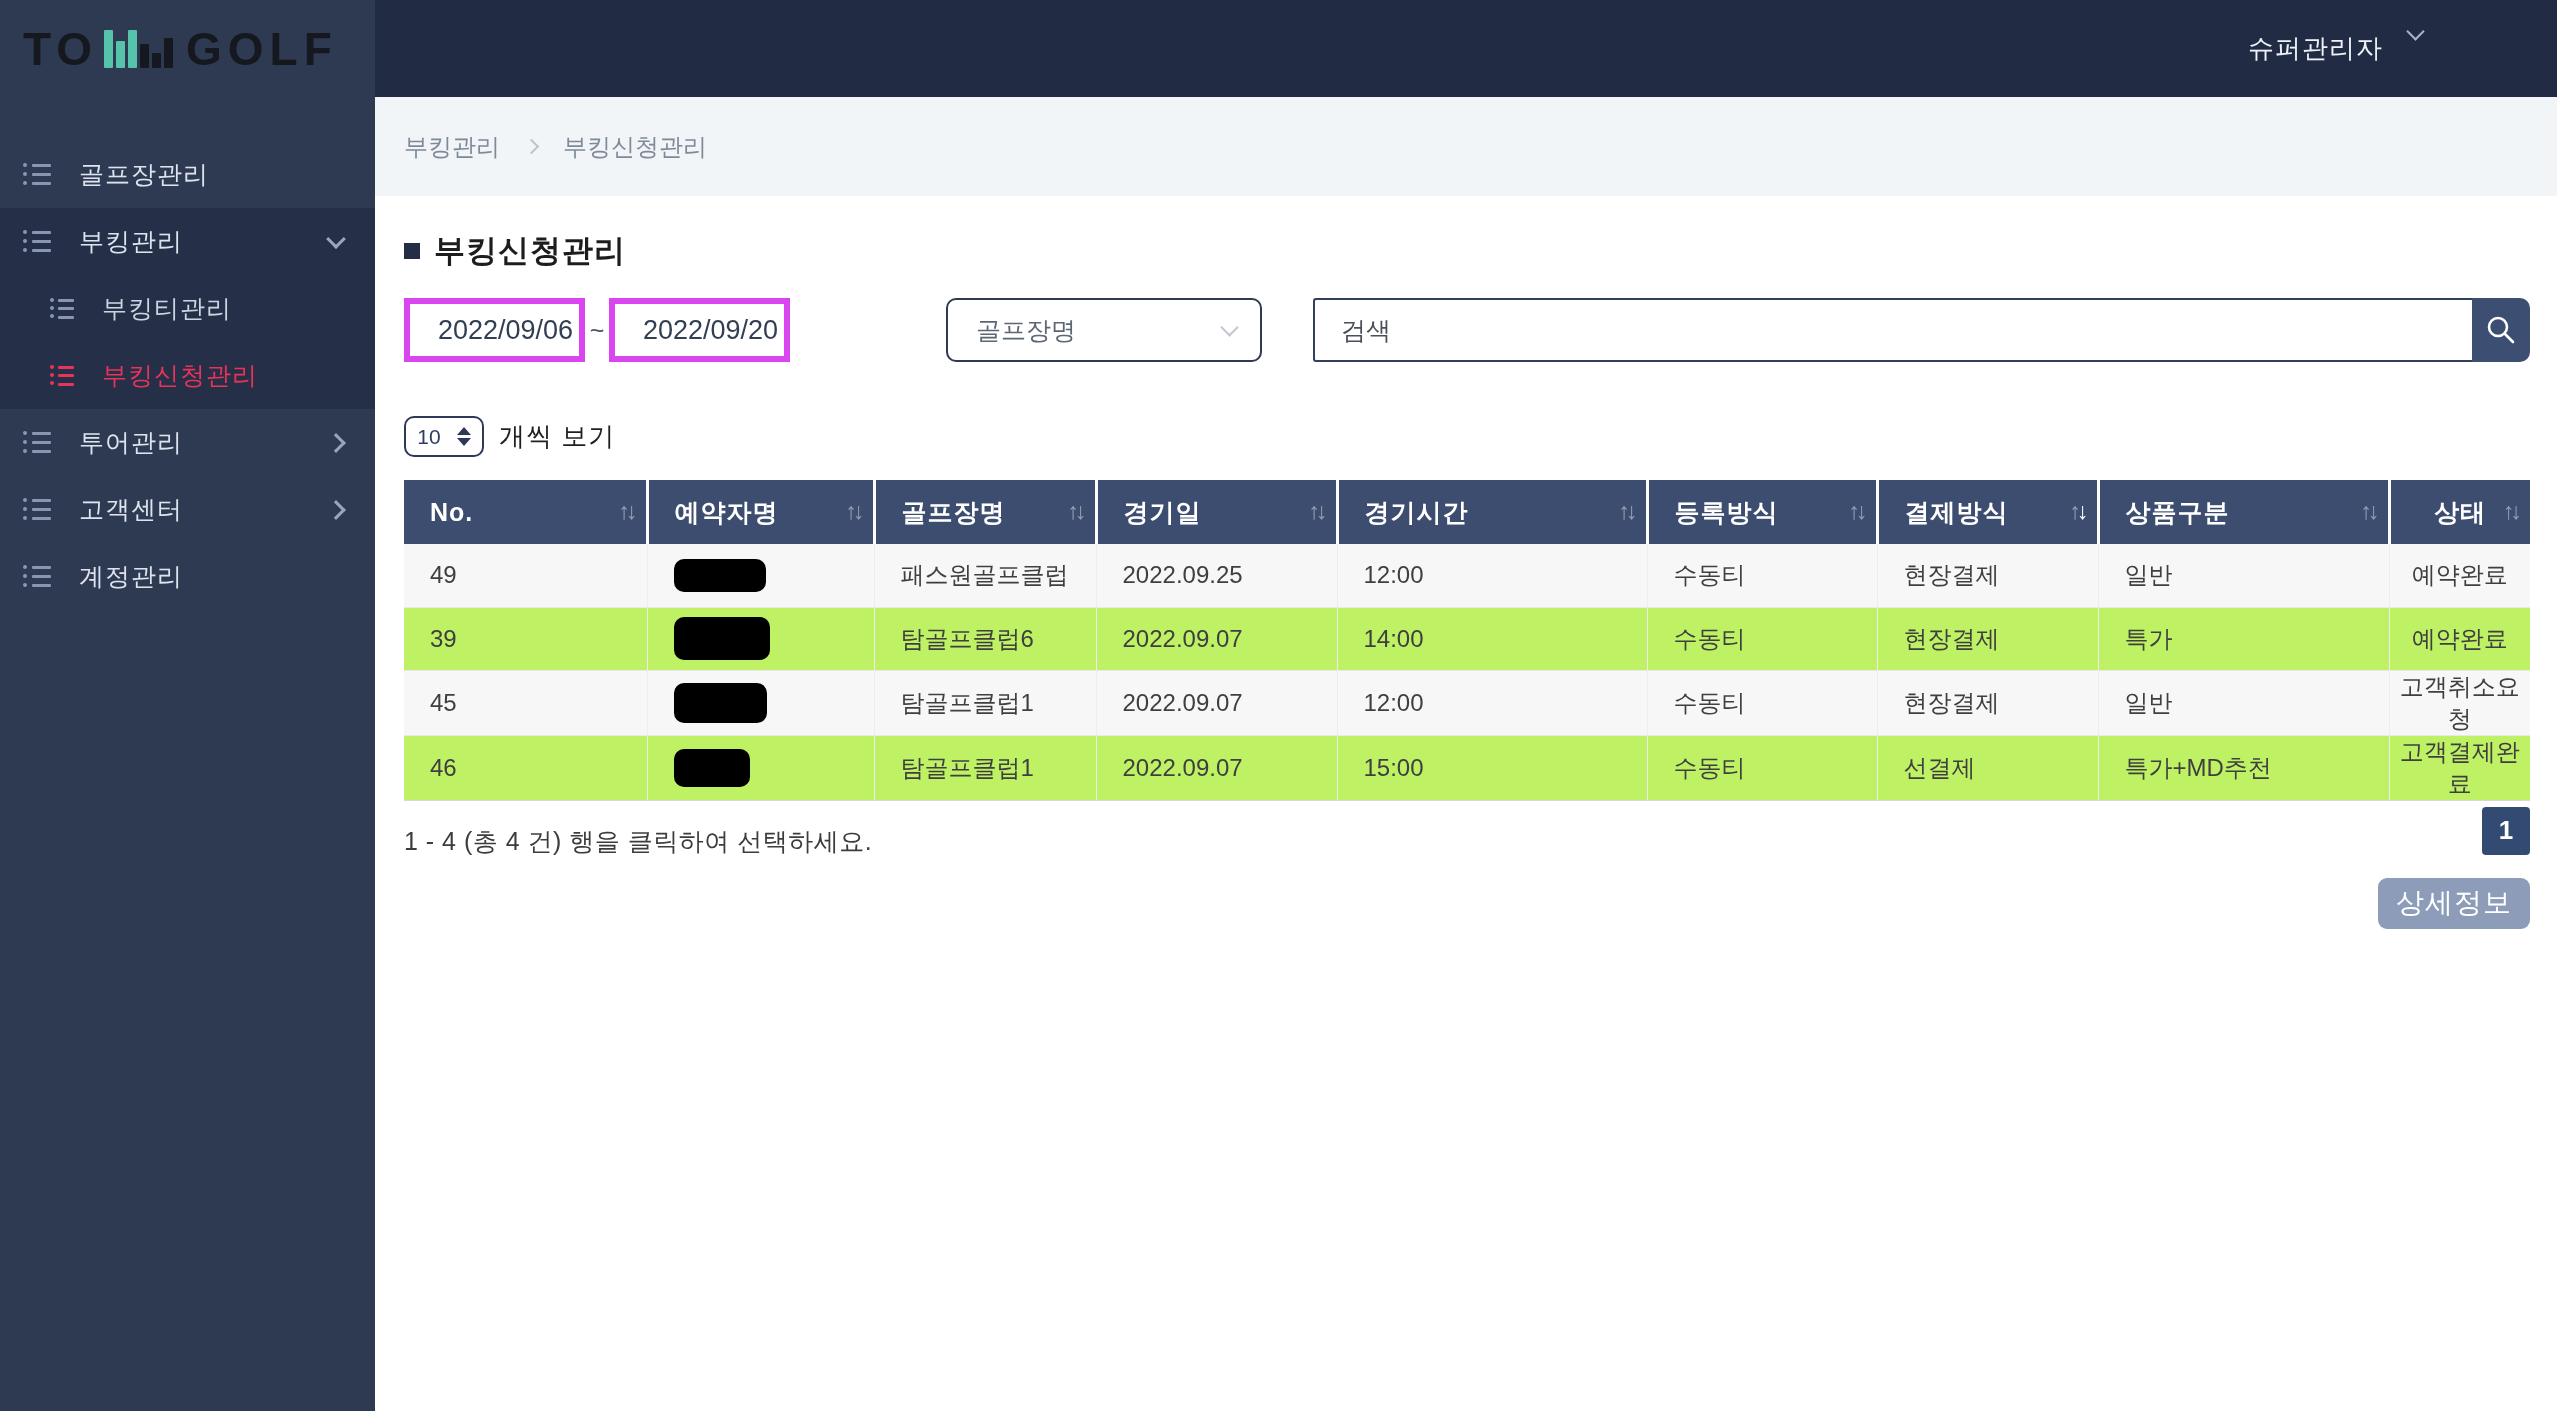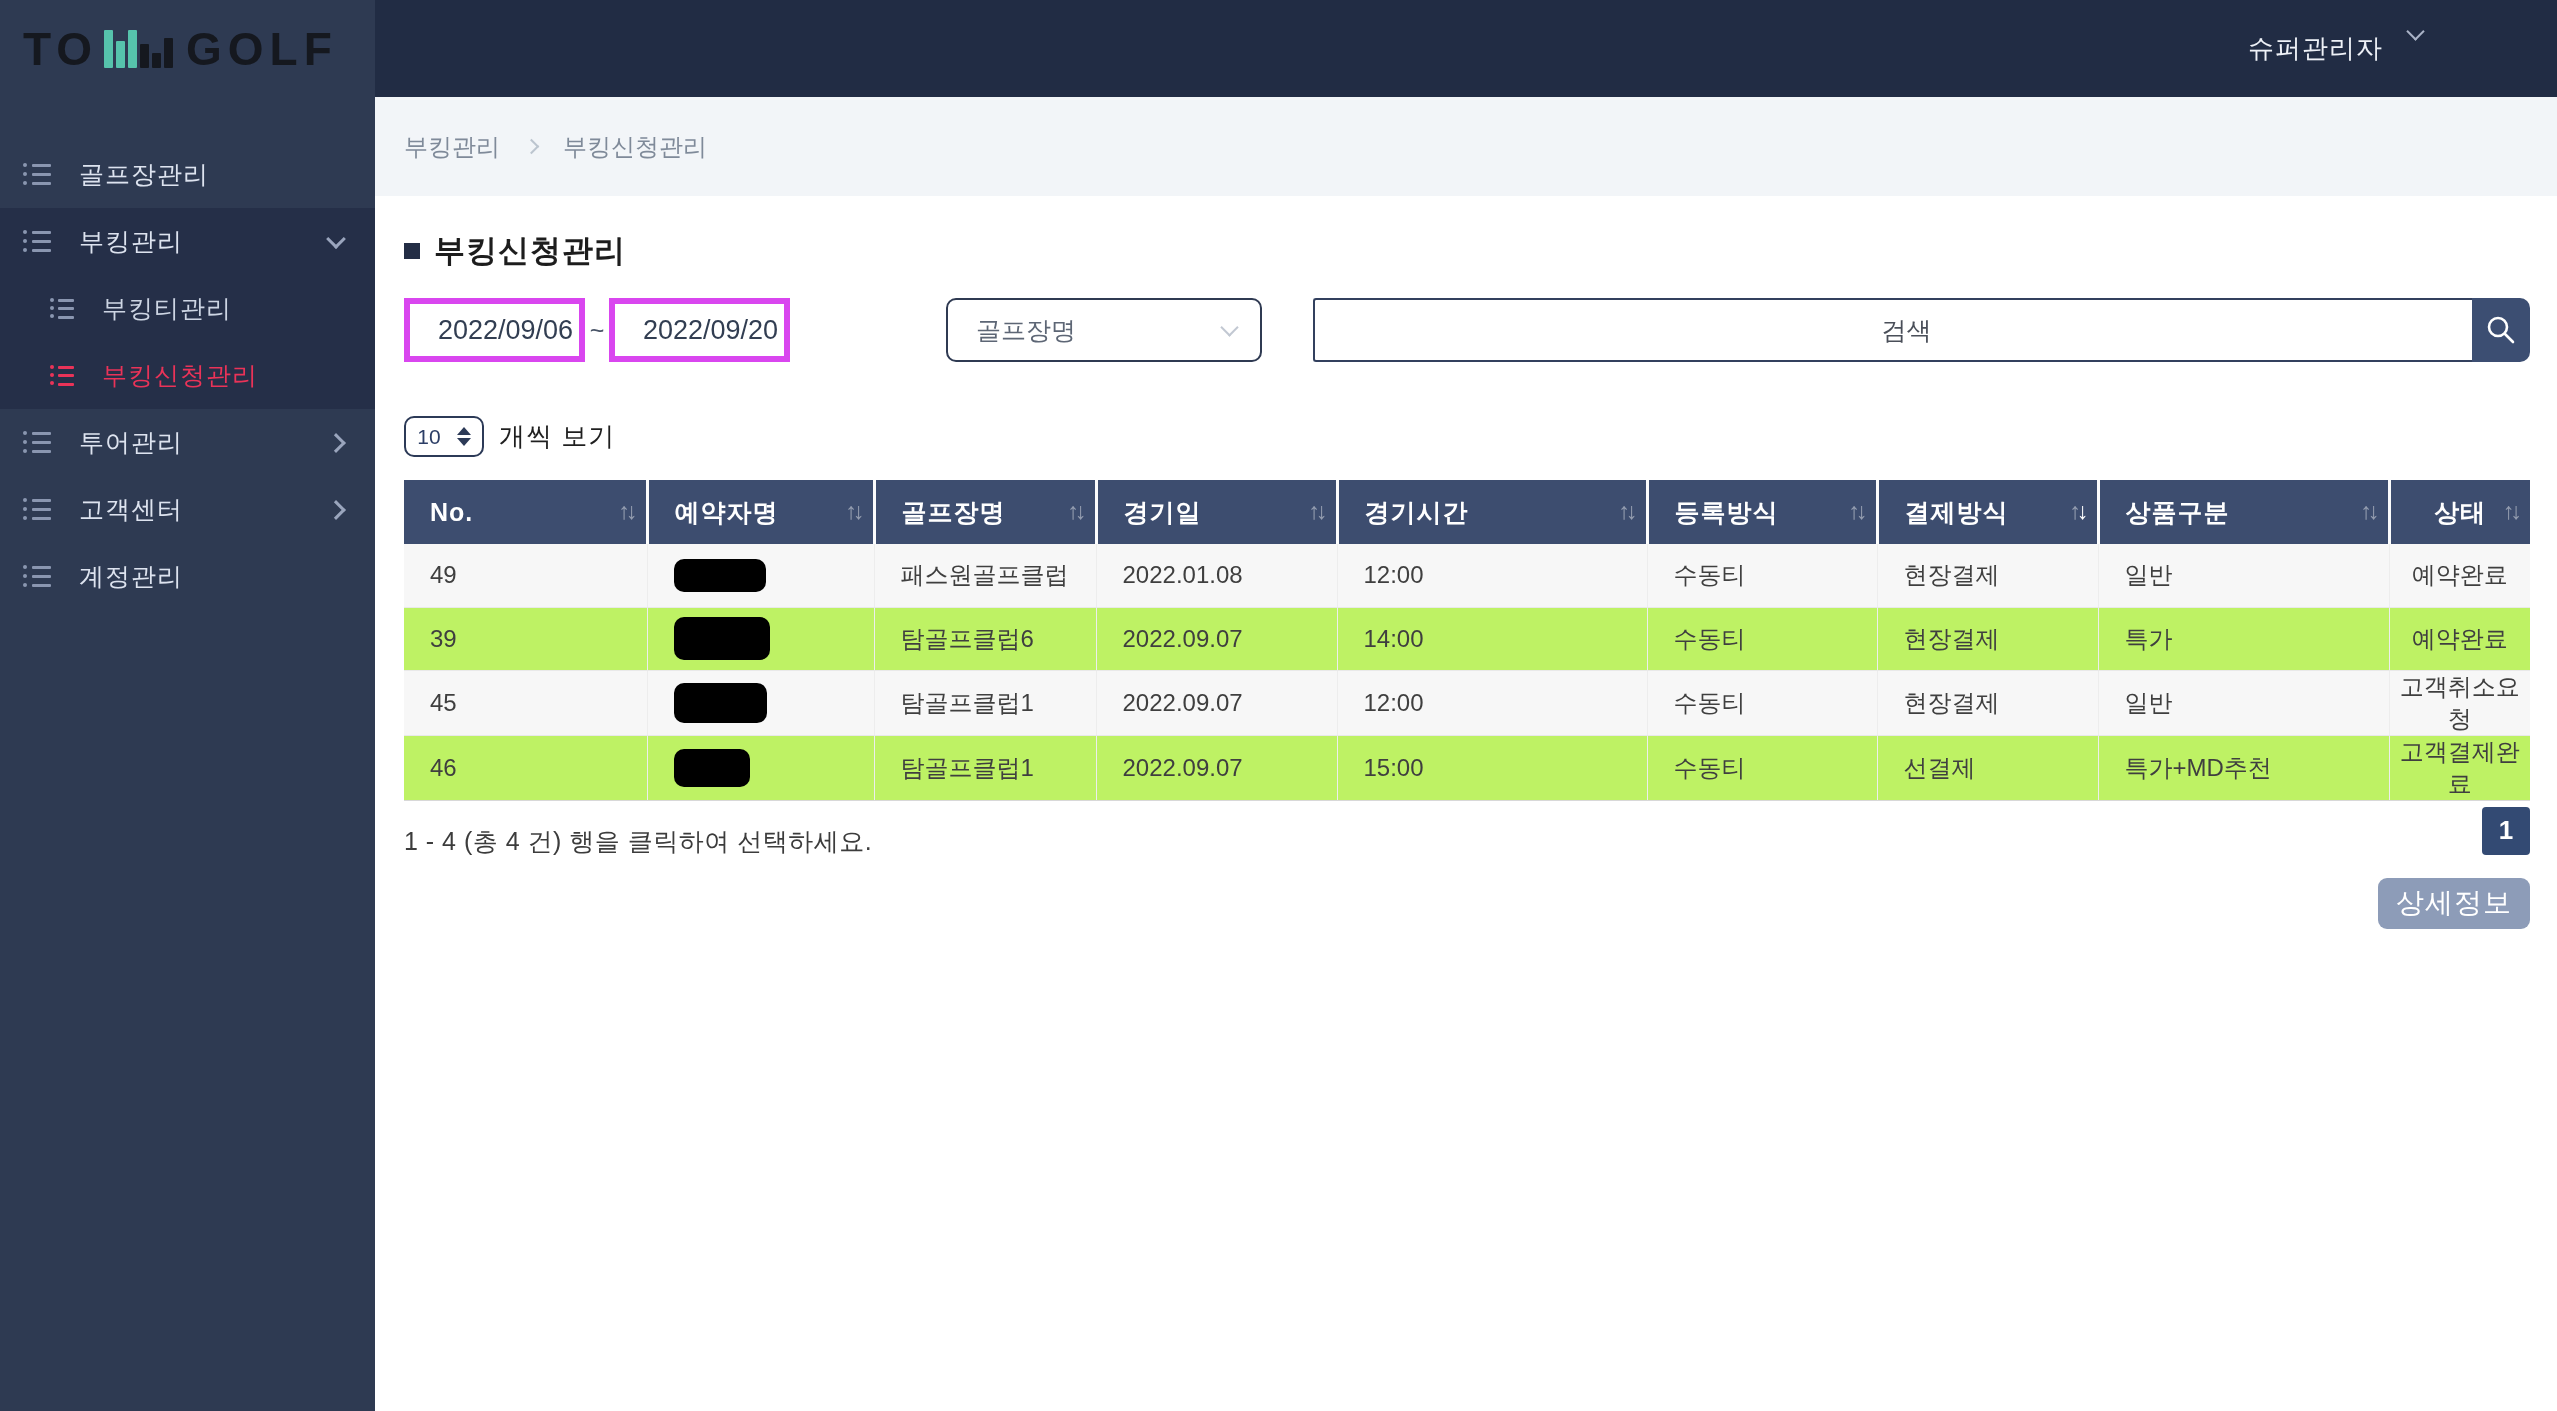--- a/index.html
+++ b/index.html
@@ -104,21 +104,21 @@
   }
   .sel-course .ph { font-size:25px; color:#5d6675; }
   .sel-course .chev-s {
     width:13px; height:13px; margin-top:-6px;
     border-right:2px solid #c2c8d2; border-bottom:2px solid #c2c8d2; transform:rotate(45deg);
   }
   .search-wrap { margin-left:51px; display:flex; flex:0 0 auto; }
   .inp-search {
     width:1159px; height:64px; border:2px solid #32405e; border-right:none;
     border-radius:3px 0 0 3px; font-family:inherit; font-size:25px; color:#333;
-    padding-left:26px; outline:none;text-align:center;
+    padding-left:26px; outline:none;
   }
   .inp-search::placeholder { color:#4a4f59; opacity:1; }
   .btn-search {
     width:58px; height:64px; background:#3c4e72; border:none; cursor:pointer;
     border-radius:0 10px 10px 0; display:flex; align-items:center; justify-content:center;
   }
 
   .size-row { margin-top:54px; display:flex; align-items:center; }
   .size-select {
     width:80px; height:41px; border:2px solid #2c3a57; border-radius:10px;
@@ -355,21 +355,21 @@
           <th><span>상태</span><span class="sort"><span class="a">↑</span><span class="b">↓</span></span></th>
         </tr>
       </thead>
       <tbody>
         <tr class="odd">
           <td>49</td>
           <td>
               <div class="redact r1"></div>
             </td>
           <td>패스원골프클럽</td>
-          <td>2022.01.08</td>
+          <td>2022.09.25</td>
           <td>12:00</td>
           <td>수동티</td>
           <td>현장결제</td>
           <td>일반</td>
           <td>예약완료</td>
         </tr>
         <tr>
           <td>39</td>
           <td>
               <div class="redact r2"></div>

